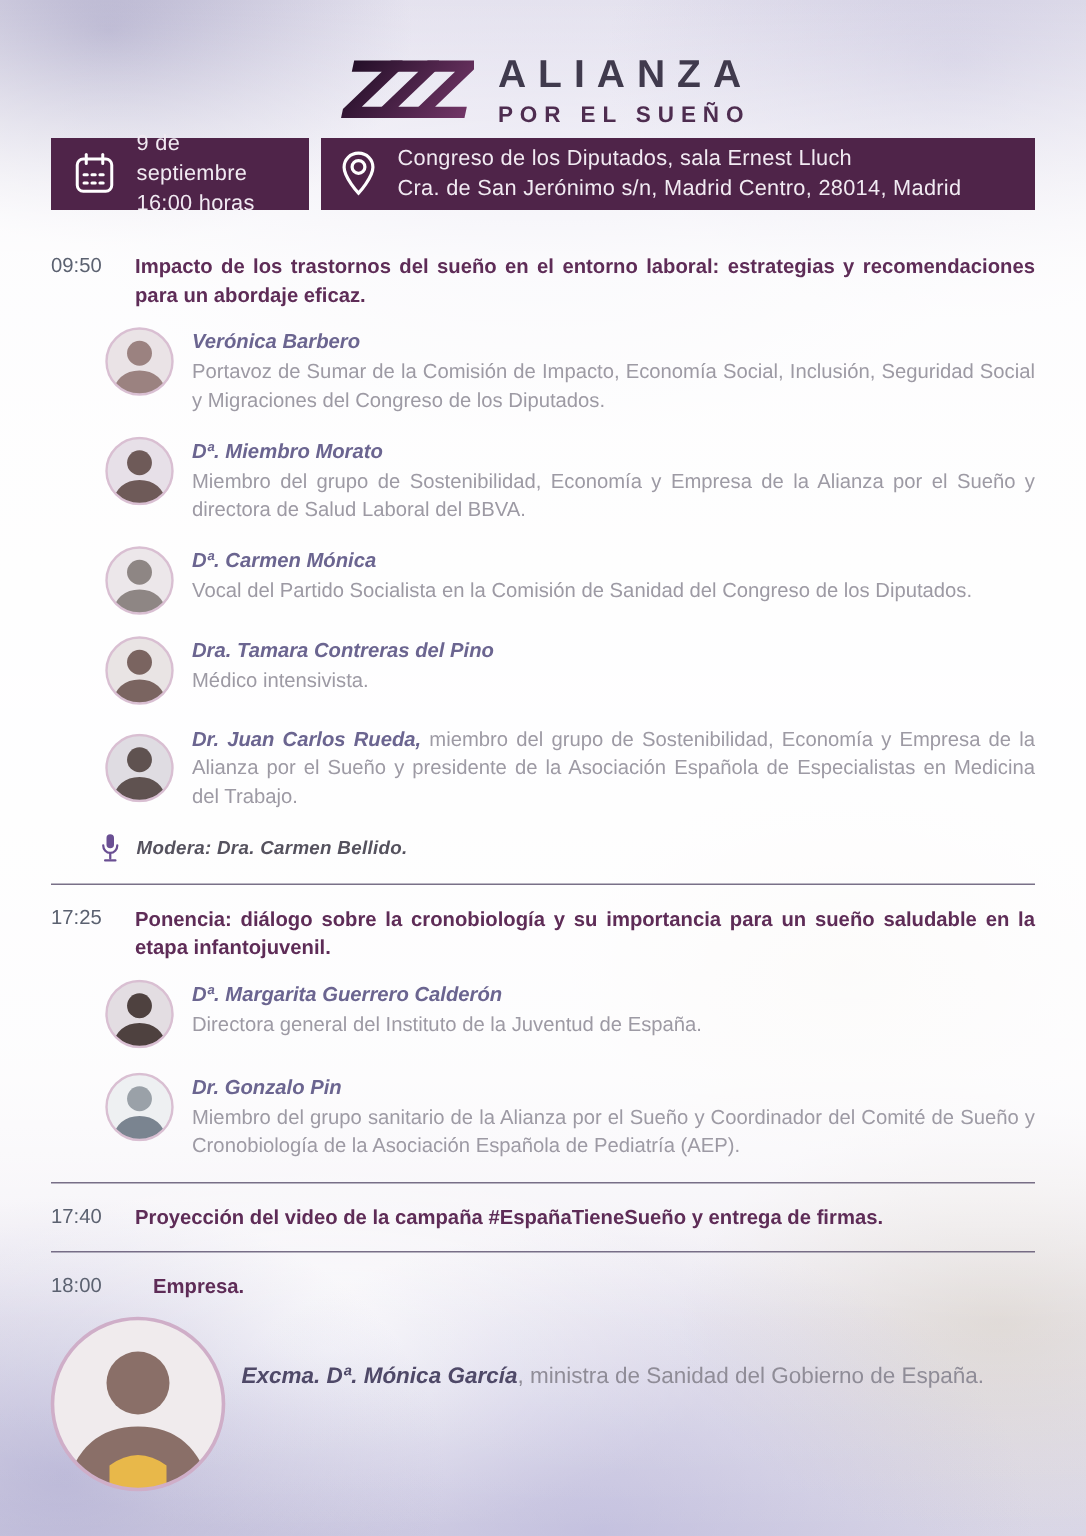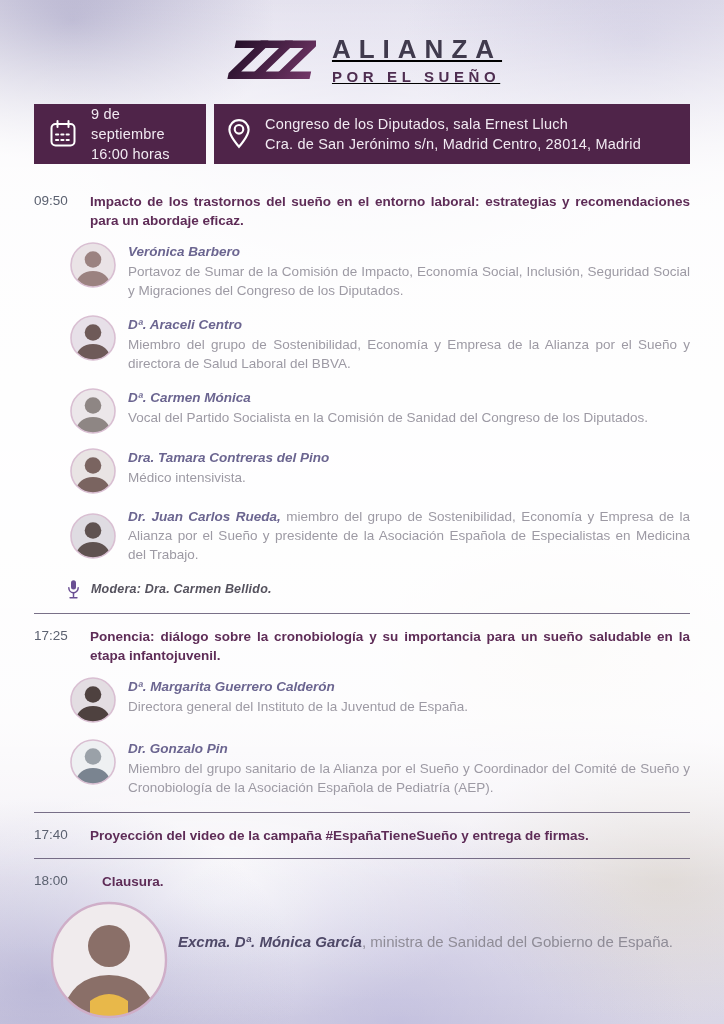--- a/index.html
+++ b/index.html
@@ -16,26 +16,26 @@
       radial-gradient(50% 26% at 6% 96%, rgba(168,165,206,.65), transparent 70%),
       radial-gradient(56% 28% at 55% 100%, rgba(182,179,218,.6), transparent 72%),
       radial-gradient(42% 20% at 92% 86%, rgba(206,196,179,.5), transparent 70%),
       radial-gradient(48% 16% at 30% 88%, rgba(255,255,255,.9), transparent 75%),
       linear-gradient(180deg, #e8e6ef 0%, #f6f4f8 14%, #fbfafc 48%, #f2eff5 78%, #d9d6e6 100%);
   }
 
   
   .logo-wrap { padding-top:28px; display:flex; justify-content:center; align-items:center; gap:16px; height:90px; }
   .logo-mark { flex:0 0 auto; }
-  .logo-text { display:flex; flex-direction:column;text-decoration:underline; }
+  .logo-text { display:flex; flex-direction:column; }
   .logo-line1 { font-size:26px; letter-spacing:8px; font-weight:bold; color:#403a4d; }
   .logo-line2 { font-size:15px; letter-spacing:4.6px; font-weight:bold; color:#4e2d50; margin-top:3px; }
 
   
-  .event-bar { display:flex; margin:14px 34px 0 34px; gap:8px; height:60px; }
+  .event-bar { display:flex; margin:2px 34px 0 34px; gap:8px; height:48px; }
   .bar-box { background:#4f2449; color:#f1eaf2; display:flex; align-items:center; padding:0 14px; }
   .bar-date { flex:0 0 172px; }
   .bar-venue { flex:1;padding-left:12px; }
   .bar-icon { flex:0 0 auto; margin-right:13px; display:flex; align-items:center; }
   .bar-lines { font-size:14.5px; line-height:1.38; letter-spacing:.2px; }
 
   
   .agenda { margin:28px 34px 0 34px; }
   .session-header { display:flex; margin-bottom:12px; }
   .session-time { flex:0 0 46px; font-size:13.5px; color:#5b6170; padding-top:1px; }
@@ -51,21 +51,21 @@
   .sp-inline .sp-text { padding-top:0; }
   .sp-name-inline { font-weight:bold; font-style:italic; color:#6b6590; }
 
   .moderator { display:flex; align-items:center; margin:4px 0 0 32px; }
   .mic { margin-right:10px; display:flex; align-items:center; }
   .moderator-label { font-size:12.5px; font-weight:bold; font-style:italic; color:#55525e; letter-spacing:.2px; }
 
   .divider { border:none; border-top:1.6px solid rgba(92,80,110,.82); margin:13px 0; }
 
   
-  .closing { display:flex; margin:10px 34px 0 0; padding-left:33px;justify-content:center; }
+  .closing { display:flex; margin:10px 34px 0 0; padding-left:33px; }
   .closing-text { margin-left:10px; padding-top:30px; font-size:15px; color:#8f8c97; line-height:1.4; }
   .closing-name { font-weight:bold; font-style:italic; color:#4f4968; }
 </style>
 </head>
 <body>
 
 <svg width="0" height="0" style="position:absolute">
   <defs>
     <clipPath id="avclip">
         <circle cx="23" cy="23" r="22"></circle>
@@ -158,21 +158,21 @@
           <svg width="46" height="46" viewBox="0 0 46 46">
             <circle cx="23" cy="23" r="22" fill="#e7e0e8"></circle>
             <g clip-path="url(#avclip)">
                 <circle cx="23" cy="17.5" r="8.3" fill="#6e5a58"></circle>
                 <path d="M4 46 Q8 29 23 29 Q38 29 42 46 Z" fill="#6e5a58"></path>
               </g>
             <circle cx="23" cy="23" r="22" fill="none" stroke="#d9bfd2" stroke-width="1.6"></circle>
           </svg>
         </span>
         <div class="sp-text">
-          <p class="sp-name">Dª. Araceli Centro</p>
+          <p class="sp-name">Dª. Miembro Morato</p>
           <p class="sp-desc">Miembro del grupo de Sostenibilidad, Economía y Empresa de la Alianza por el Sueño y directora de Salud Laboral del BBVA.</p>
         </div>
       </div>
 
       <div class="speaker">
         <span class="avatar">
           <svg width="46" height="46" viewBox="0 0 46 46">
             <circle cx="23" cy="23" r="22" fill="#ece7ea"></circle>
             <g clip-path="url(#avclip)">
                 <circle cx="23" cy="17.5" r="8.3" fill="#8e8684"></circle>
@@ -283,21 +283,21 @@
         <span class="session-time">17:40</span>
         <span class="session-title">Proyección del video de la campaña #EspañaTieneSueño y entrega de firmas.</span>
       </div>
     </section>
 
     <hr class="divider">
 
     <section>
       <div class="session-header" style="margin-bottom:0">
         <span class="session-time">18:00</span>
-        <span class="session-title" style="margin-left:22px">Clausura.</span>
+        <span class="session-title" style="margin-left:22px">Empresa.</span>
       </div>
     </section>
   </main>
 
   <div class="closing">
     <span class="avatar-big">
       <svg width="118" height="118" viewBox="0 0 118 118">
         <circle cx="59" cy="59" r="57" fill="#f0ebed"></circle>
         <g clip-path="url(#avclipBig)">
           <circle cx="59" cy="45" r="21" fill="#8a6f68"></circle>

